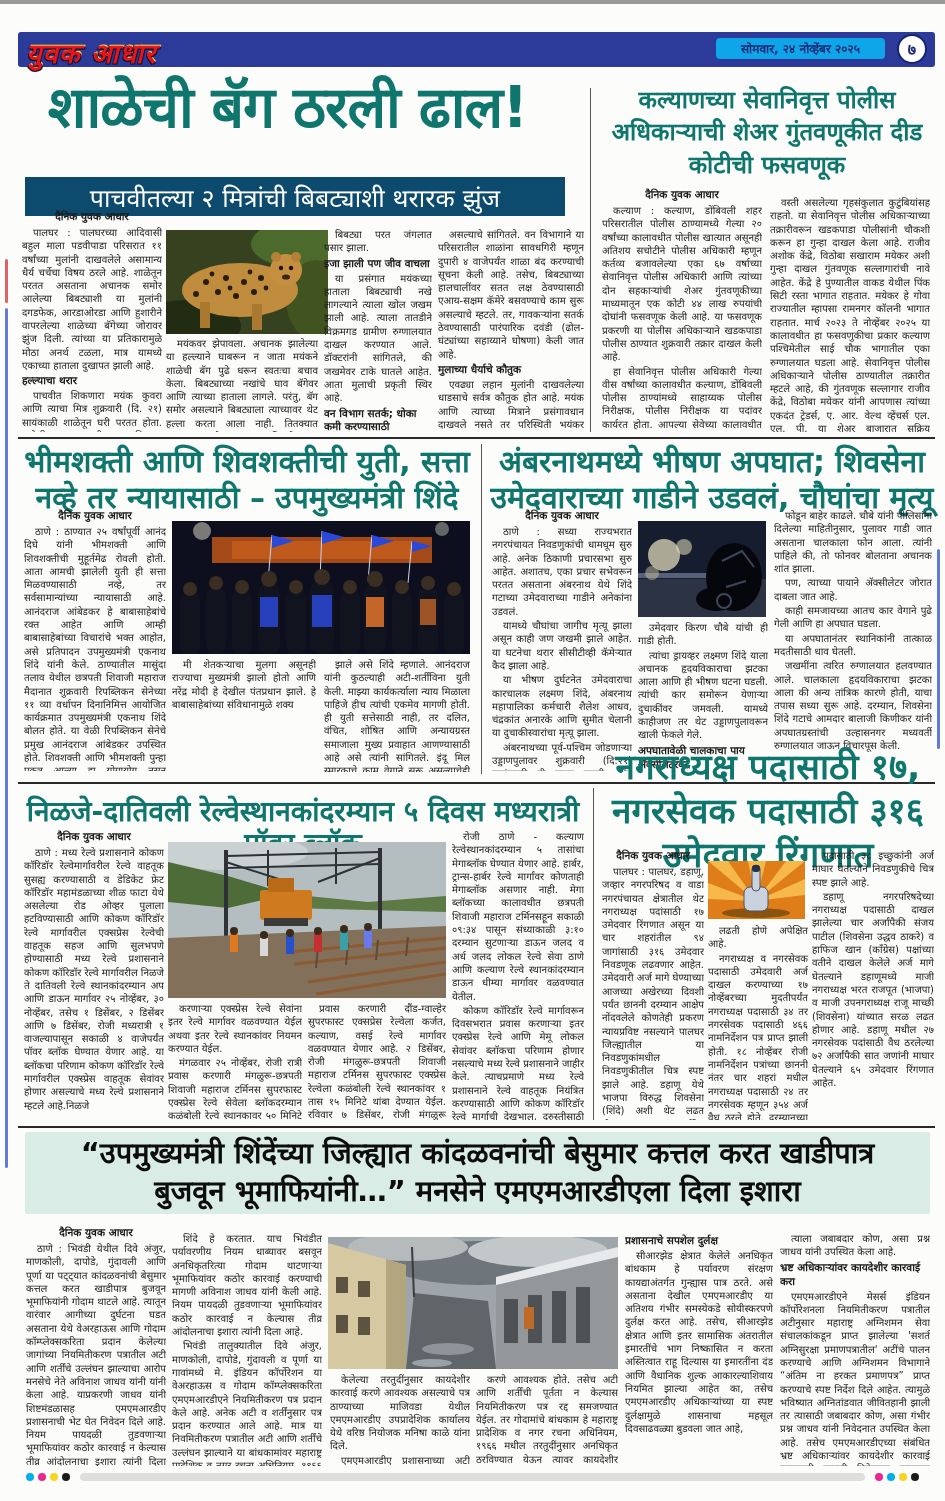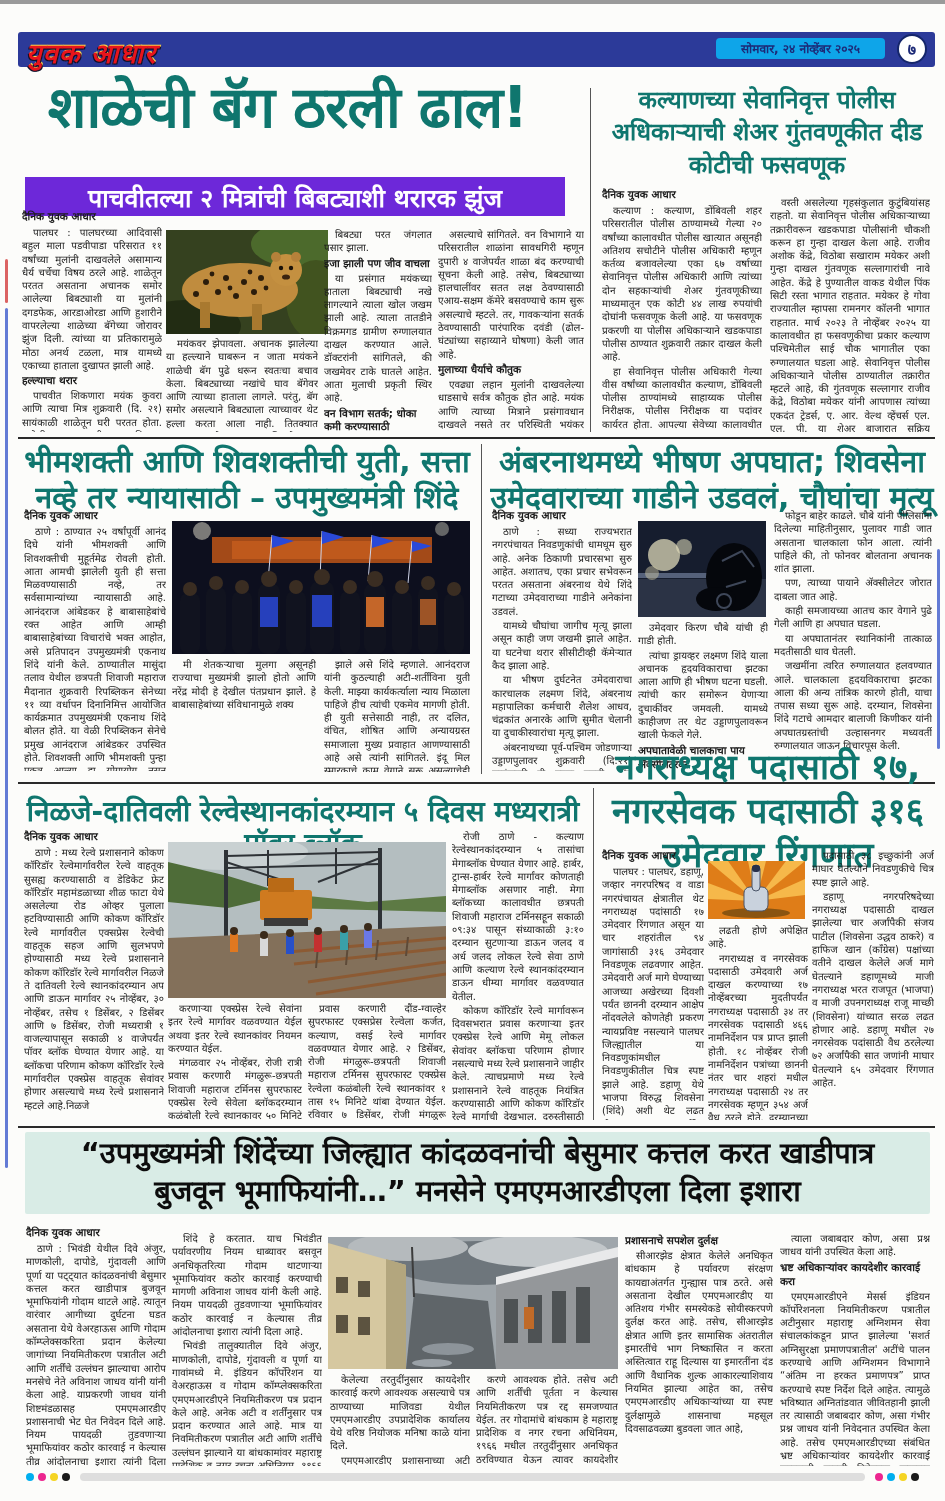--- a/index.html
+++ b/index.html
@@ -12,27 +12,27 @@
   .logo{position:absolute;left:8px;top:2px;font-size:27px;font-weight:bold;color:#e8141c;
         letter-spacing:1px;text-shadow:1px 1px 0 #11112a,-1px 1px 0 #11112a,1px -1px 0 #f5d34a;
         font-style:italic}
   .datebox{position:absolute;right:50px;top:6px;background:#0ea5e9;border-radius:4px;
         padding:2px 25px;font-size:12px;font-weight:bold;color:#1d2a77}
   .pgnum{position:absolute;right:8px;top:2px;width:30px;height:30px;border-radius:50%;
         background:#fff;border:2px solid #15266b;display:flex;align-items:center;
         justify-content:center;font-size:16px;font-weight:bold;color:#1d2a77}
   
   .headline{position:absolute;font-weight:bold;color:#0f766e;text-align:center;line-height:1.18}
-  .banner-red{position:absolute;background:#6d28d9;color:#fff;font-weight:bold;
+  .banner-red{position:absolute;background:#0c4a6e;color:#fff;font-weight:normal;
         display:flex;align-items:center;justify-content:center}
   .banner-mint{position:absolute;background:#d9ece6;display:flex;align-items:center;
         justify-content:center;text-align:center;font-weight:bold;color:#0d0d0d;border-radius:2px}
   
   .col{position:absolute;font-size:10px;line-height:1.33;text-align:justify;overflow:hidden;color:#1c1c1c}
-  .byline{font-weight:bold;font-size:10.5px;margin-bottom:2px;text-align:left}
+  .byline{font-weight:bold;font-size:10.5px;margin-bottom:2px;text-align:center}
   .para{text-indent:11px;margin-bottom:1px}
   .subhead{font-weight:bold;font-size:10.5px;text-align:left;margin:2px 0 1px}
   
   .hr{position:absolute;height:2px;background:#2a2a2a}
   .vr{position:absolute;width:1px;background:#555}
   
   .photo{position:absolute;overflow:hidden;background:#222}
   .photo svg{display:block;width:100%;height:100%}
   
   .edge{position:absolute;width:3px;border-radius:2px;opacity:.75}

